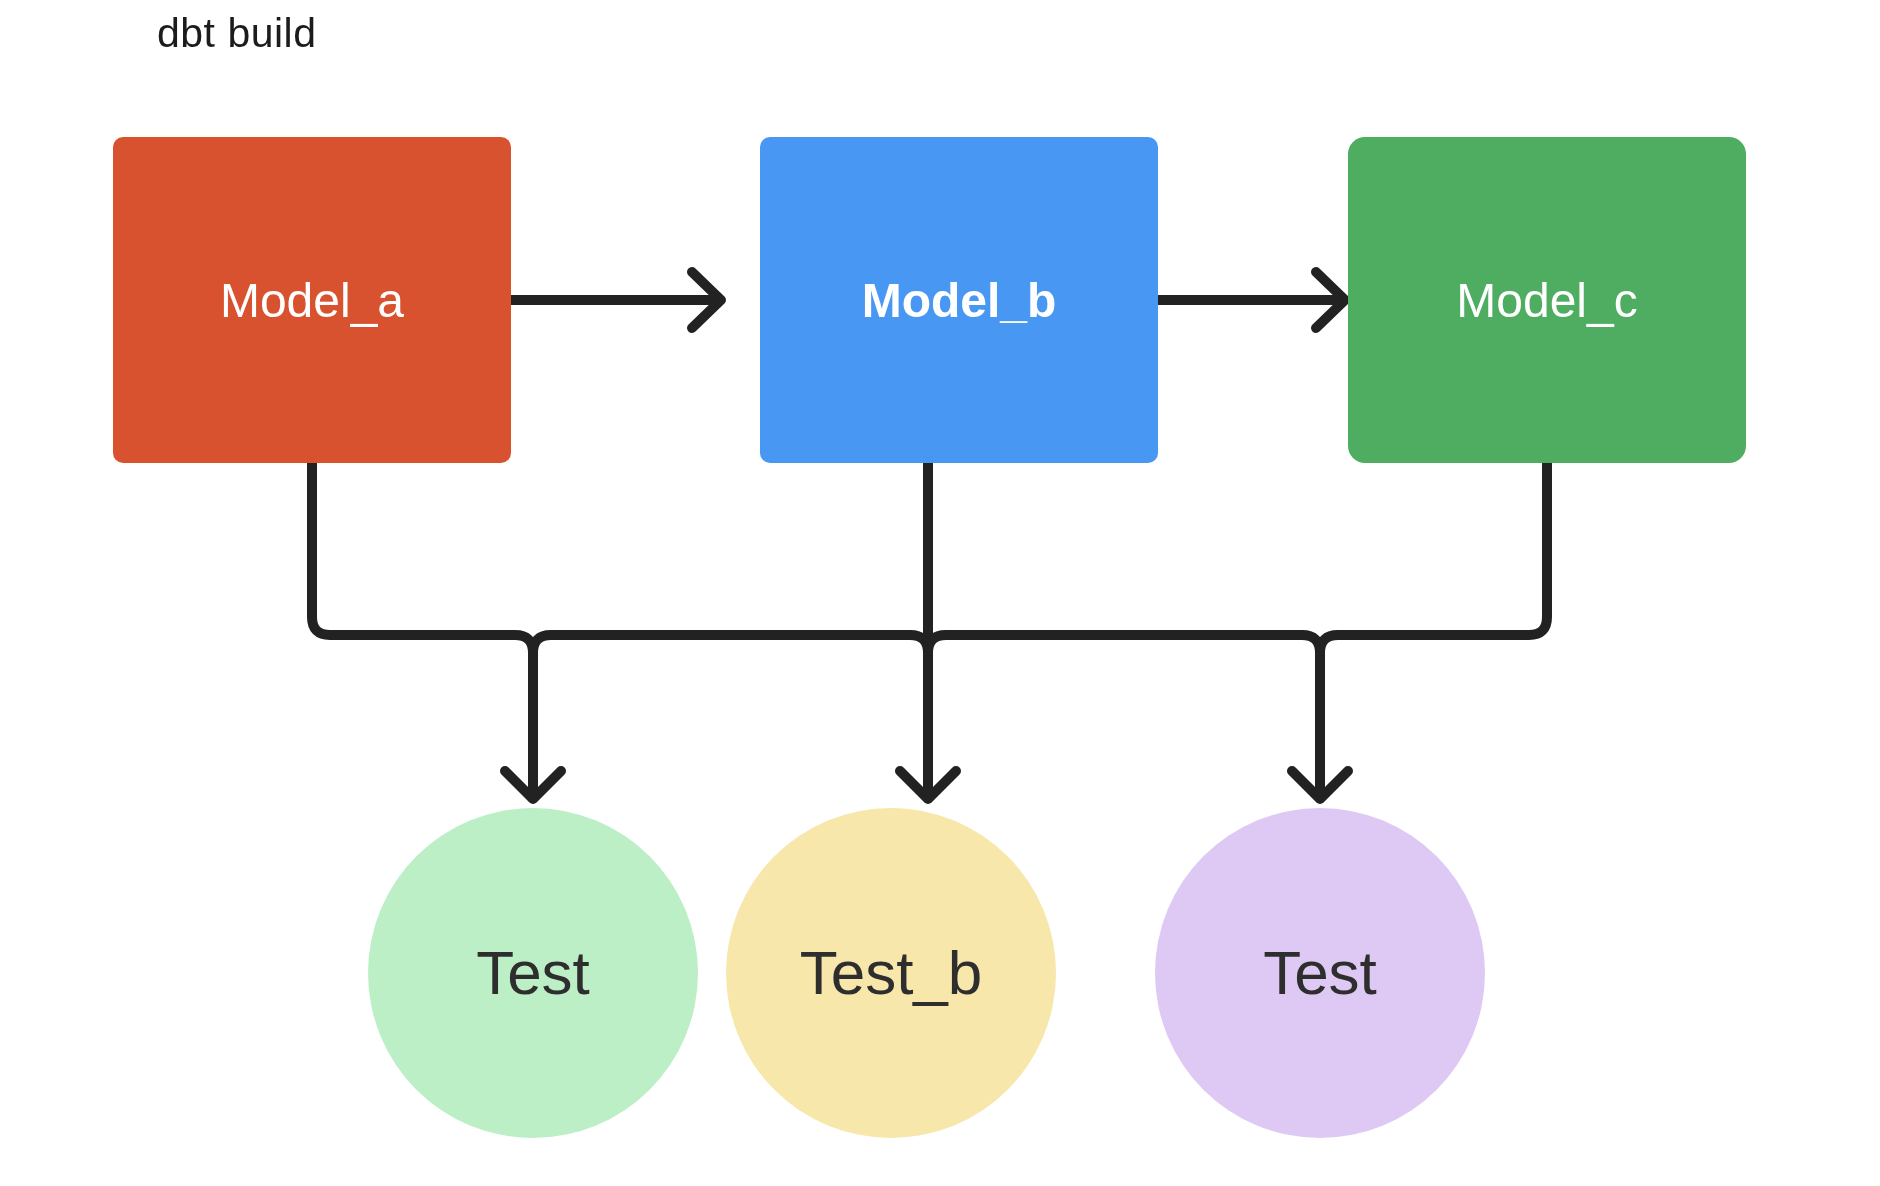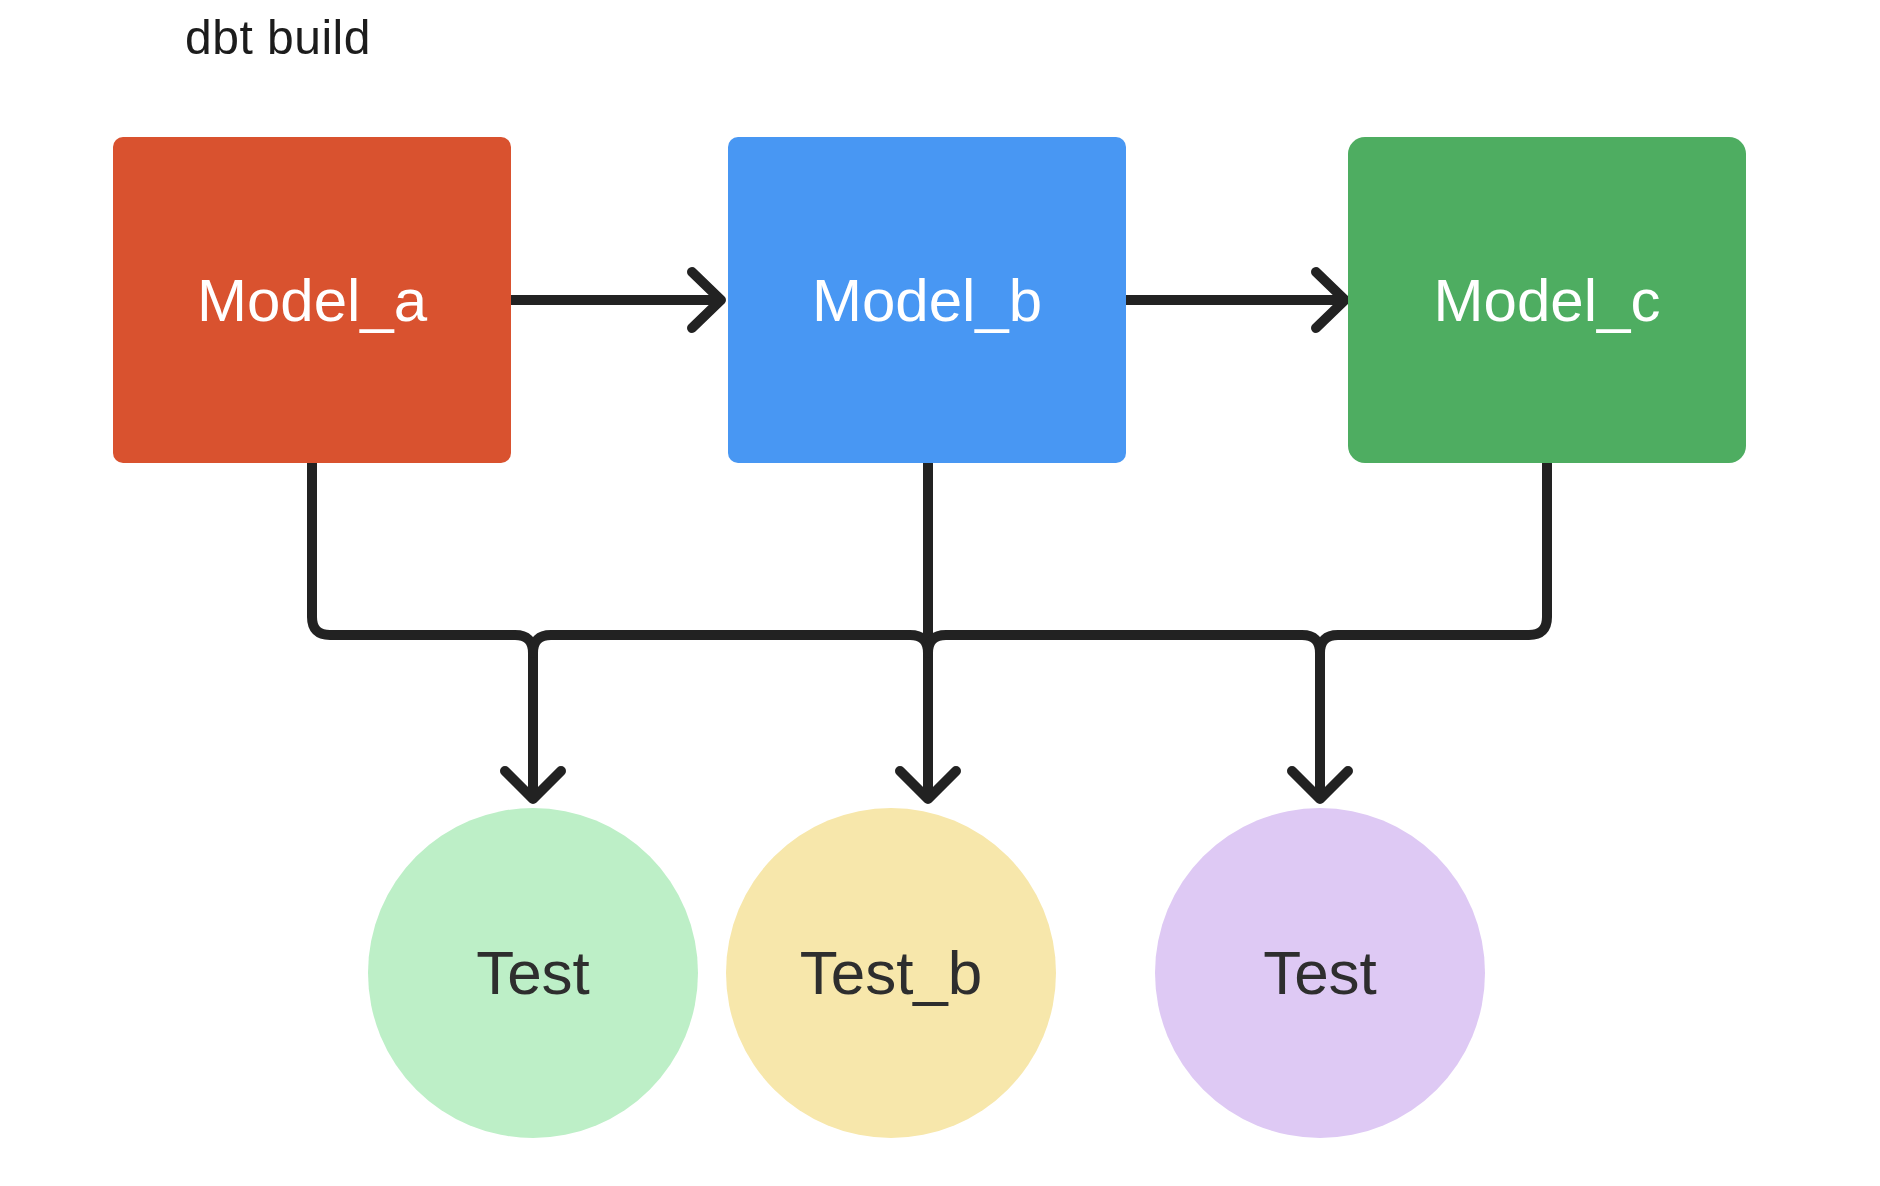--- a/index.html
+++ b/index.html
@@ -13,26 +13,25 @@
   .canvas {
     position: relative;
     width: 1880px;
     height: 1186px;
     background: #ffffff;
   }
   .title {
     position: absolute;
     left: 157px;
     top: 10px;
-    font-size: 48px;
+    font-size: 41px;
     font-weight: 500;
     letter-spacing: 0.5px;
     color: #1c1c1c;
     white-space: nowrap;
-    margin-left: 28px;
   }
   .edge-layer {
     position: absolute;
     left: 0;
     top: 0;
     width: 1880px;
     height: 1186px;
   }
   .node {
     position: absolute;
@@ -41,25 +40,25 @@
     justify-content: center;
     text-align: center;
     box-sizing: border-box;
   }
   .model {
     top: 137px;
     width: 398px;
     height: 326px;
     border-radius: 10px;
     color: #ffffff;
-    font-size: 60px;
+    font-size: 48px;
     font-weight: 400;
   }
   .model#node-model-a { left: 113px; }
-  .model#node-model-b { left: 728px; }
+  .model#node-model-b { left: 760px; font-weight: bold; }
   .model#node-model-c { left: 1348px; }
   .test {
     top: 808px;
     width: 330px;
     height: 330px;
     border-radius: 50%;
     color: #2e2e2e;
     font-size: 62px;
     font-weight: 400;
     flex-direction: column;

